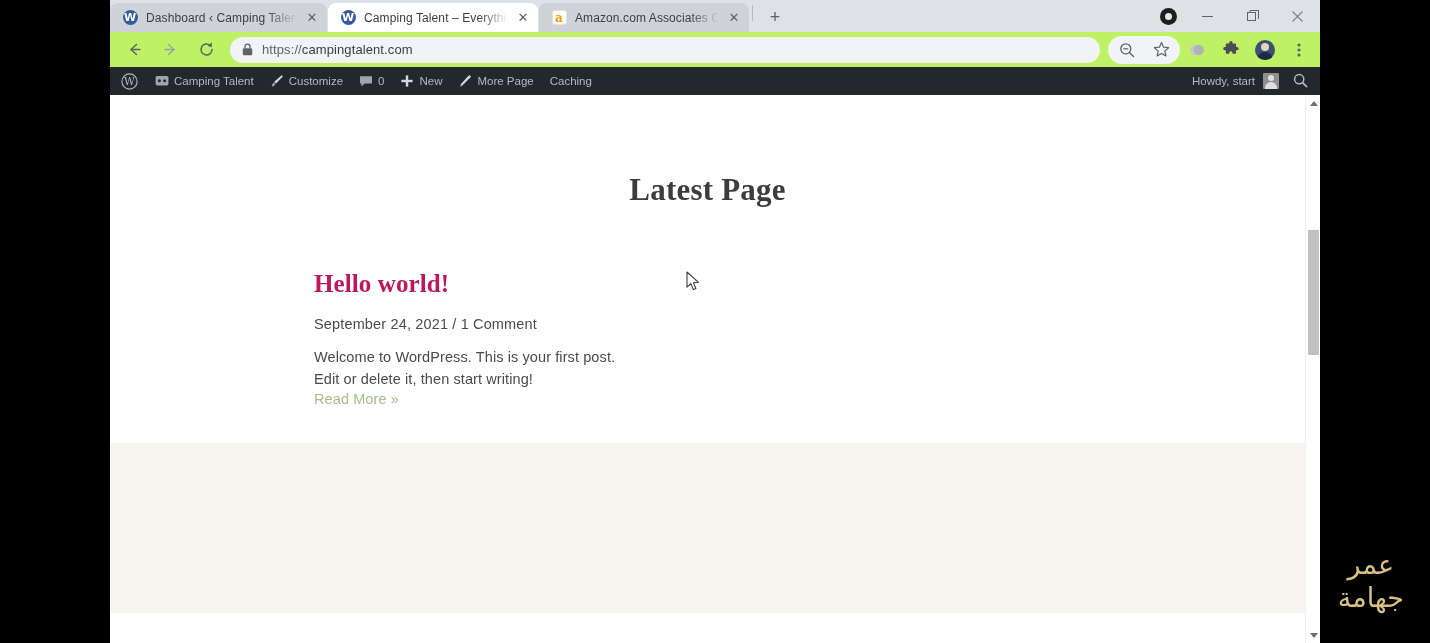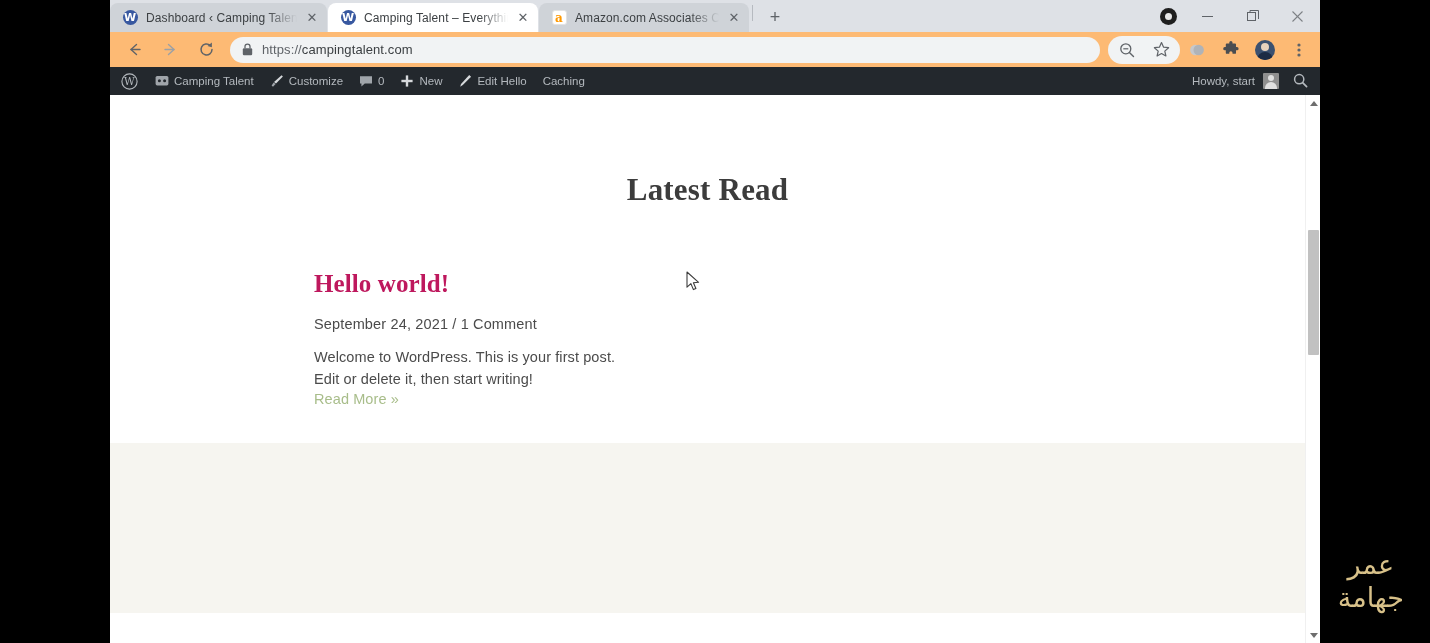--- a/index.html
+++ b/index.html
@@ -123,21 +123,21 @@
   }
   .dot-avatar::after {
     content: ""; width: 7px; height: 7px; border-radius: 50%;
     background: #e8e8e8;
   }
 
   
   #toolbar {
     position: absolute; left: 0; top: 32px;
     width: 1210px; height: 35px;
-    background: #fdba74;
+    background: #bef264;
     display: flex; align-items: center;
   }
   .navbtn {
     width: 28px; height: 28px; margin-left: 8px;
     display: flex; align-items: center; justify-content: center;
     color: #5f6368;
     border-radius: 50%;
   }
   .navbtn:first-child { margin-left: 10px; }
   #omnibox {
@@ -521,21 +521,21 @@
         </span>
         <span>New</span>
       </div>
 
       <div class="ab-item">
         <span class="abicon">
           <svg width="14" height="14" viewBox="0 0 14 14">
             <path d="M11.2 0.9 L13.1 2.8 L4.8 11.1 L2.2 12.8 L3.0 10.0 z" fill="#d6d9dc"></path>
           </svg>
         </span>
-        <span>Edit Hello</span>
+        <span>More Page</span>
       </div>
 
 
       <div class="ab-item">
         <span>Caching</span>
       </div>
 
       <div class="spacer"></div>
 
       <div class="ab-item" id="ab-howdy">
@@ -550,21 +550,21 @@
             <line x1="9.6" y1="9.6" x2="13.6" y2="13.6" stroke="#b4b9be" stroke-width="1.7" stroke-linecap="round"></line>
           </svg>
         </span>
       </div>
     </div>
 
     <div id="viewport">
       <div id="page">
 
         <div id="section-blogs">
-          <h1 id="latest-blogs-title">Latest Read</h1>
+          <h1 id="latest-blogs-title">Latest Page</h1>
 
           <div id="post-card">
             <h2 id="post-title">Hello world!</h2>
             <div id="post-meta">September 24, 2021  /  1 Comment</div>
             <p id="post-excerpt">Welcome to WordPress. This is your first post. Edit or delete it, then start writing!</p>
             <a id="read-more">Read More »</a>
           </div>
         </div>
 
         <div id="section-beige"></div>

